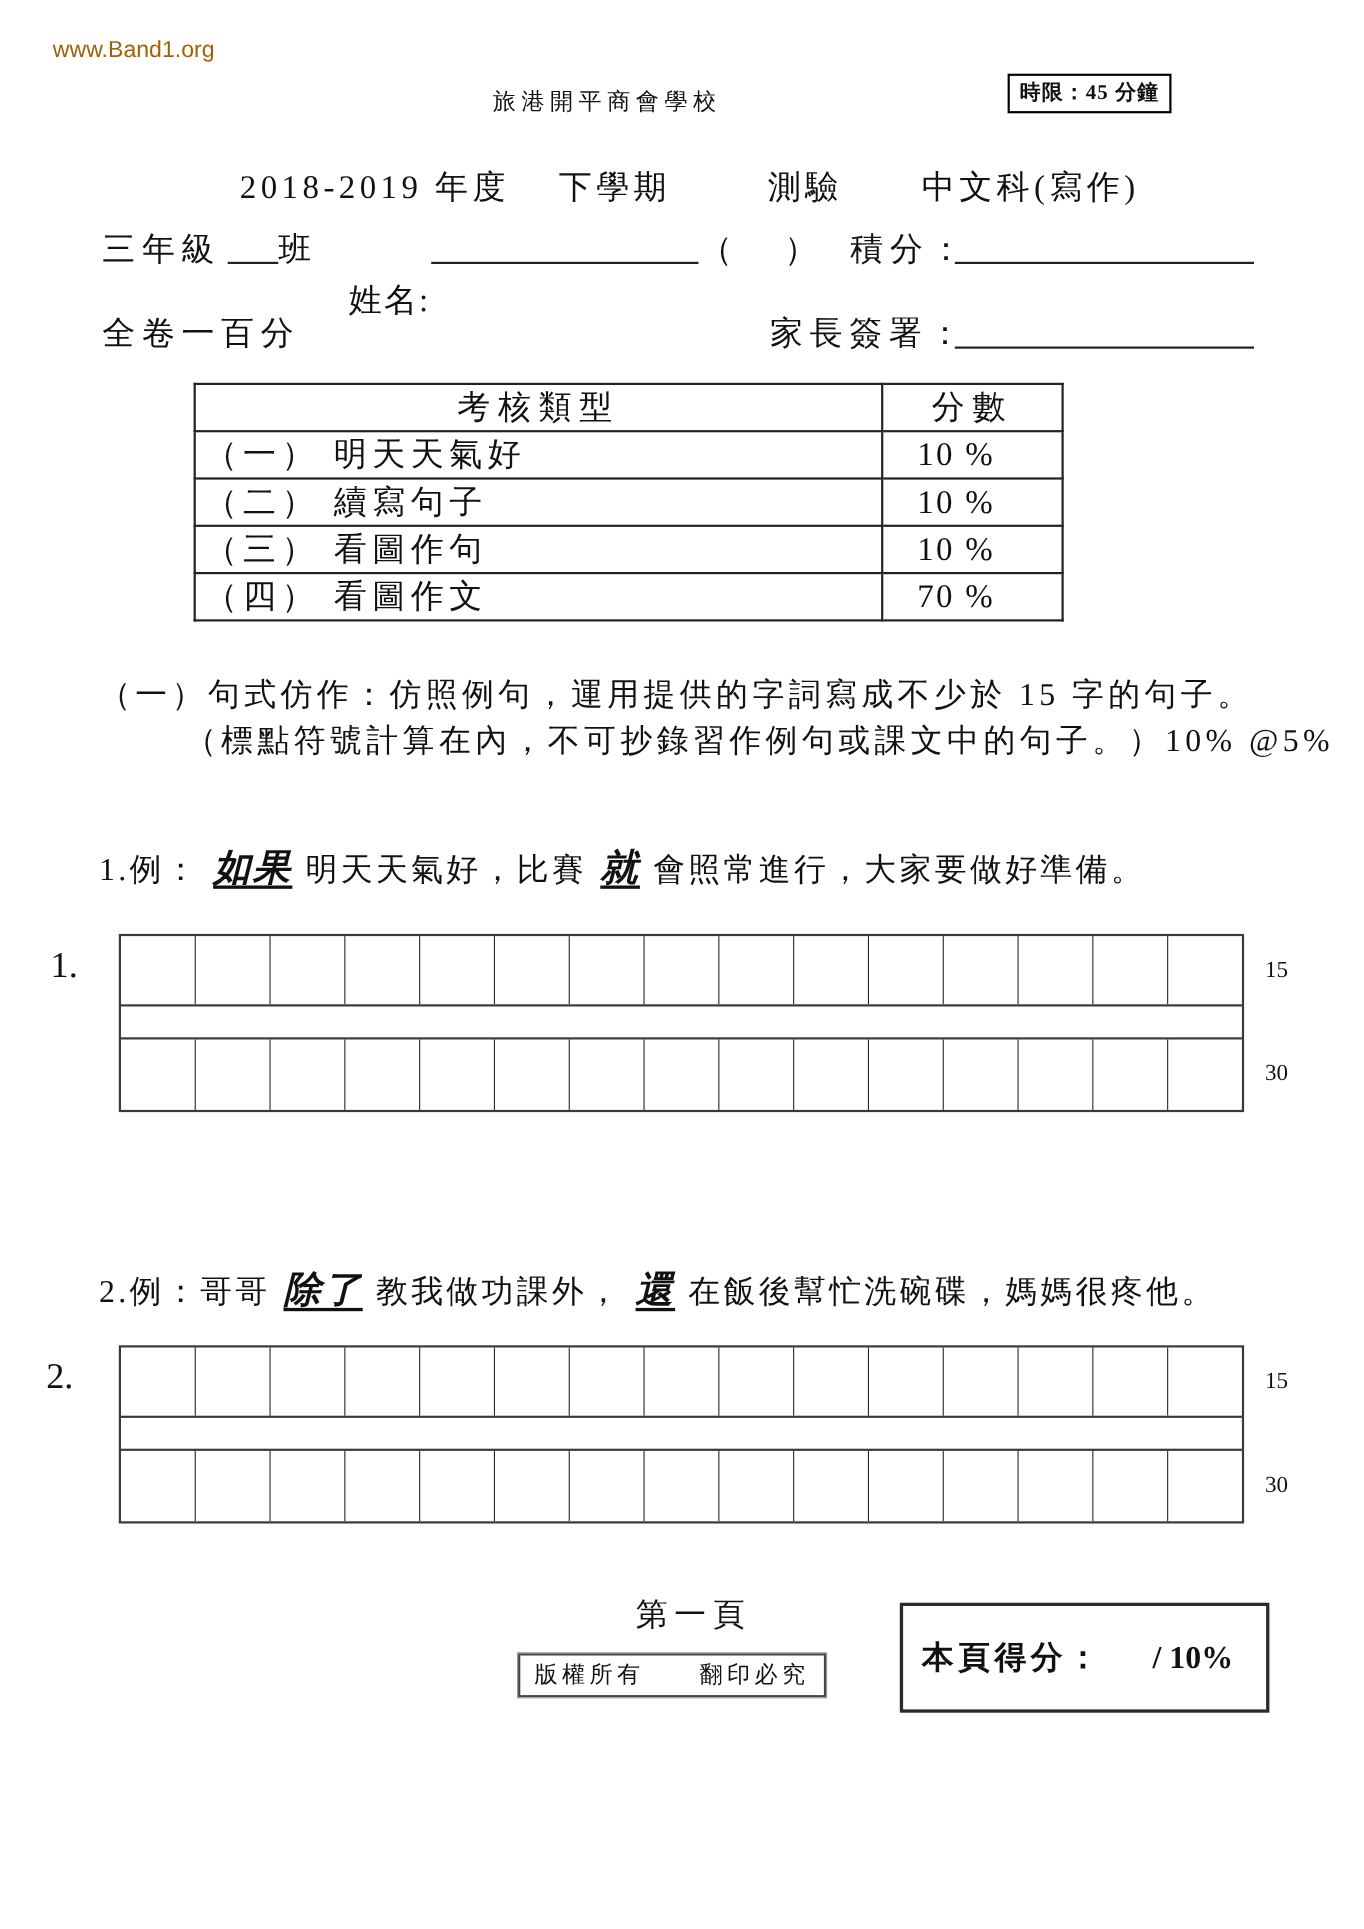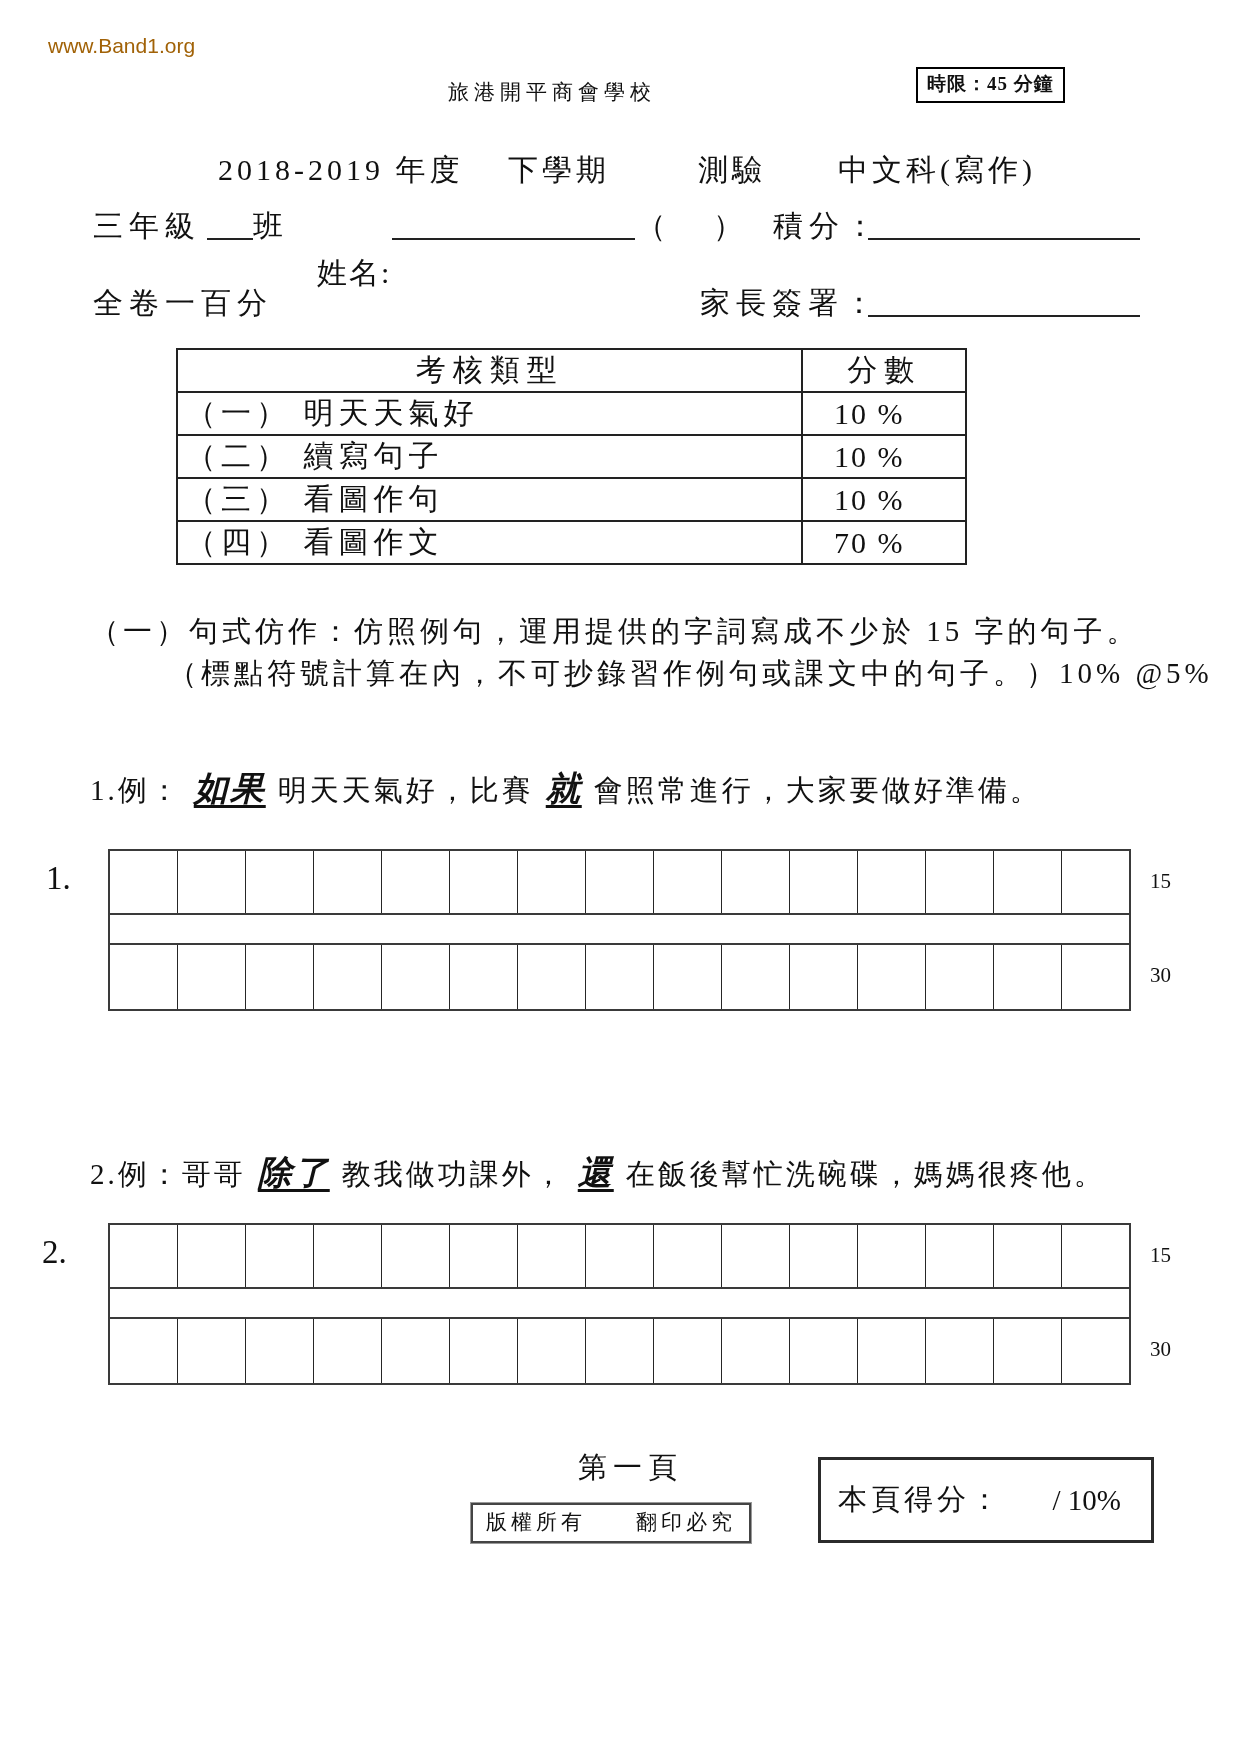--- a/index.html
+++ b/index.html
@@ -98,25 +98,26 @@
   .copyright-box {
     left:471px; top:1503px;
     border:2px solid #444;
     outline:1px solid #999;
     padding:3px 13px 5px 13px;
     font-size:21px; letter-spacing:4px;
   }
 
   .page-score-box {
     left:818px; top:1457px;
-    width:336px; height:86px;
+    width:336px; height:100px;
     border:3px solid #2b2b2b;
     display:flex; align-items:center; justify-content:space-between;
     padding:0 30px 0 17px;
     font-size:29px;
+    font-weight:bold;
   }
   .page-score-box .lbl { letter-spacing:4px; }
 </style>
 </head>
 <body>
 
 <div class="abs watermark">www.Band1.org</div>
 <div class="abs school-title">旅港開平商會學校</div>
 <div class="abs time-limit-box">時限：45 分鐘</div>
 

